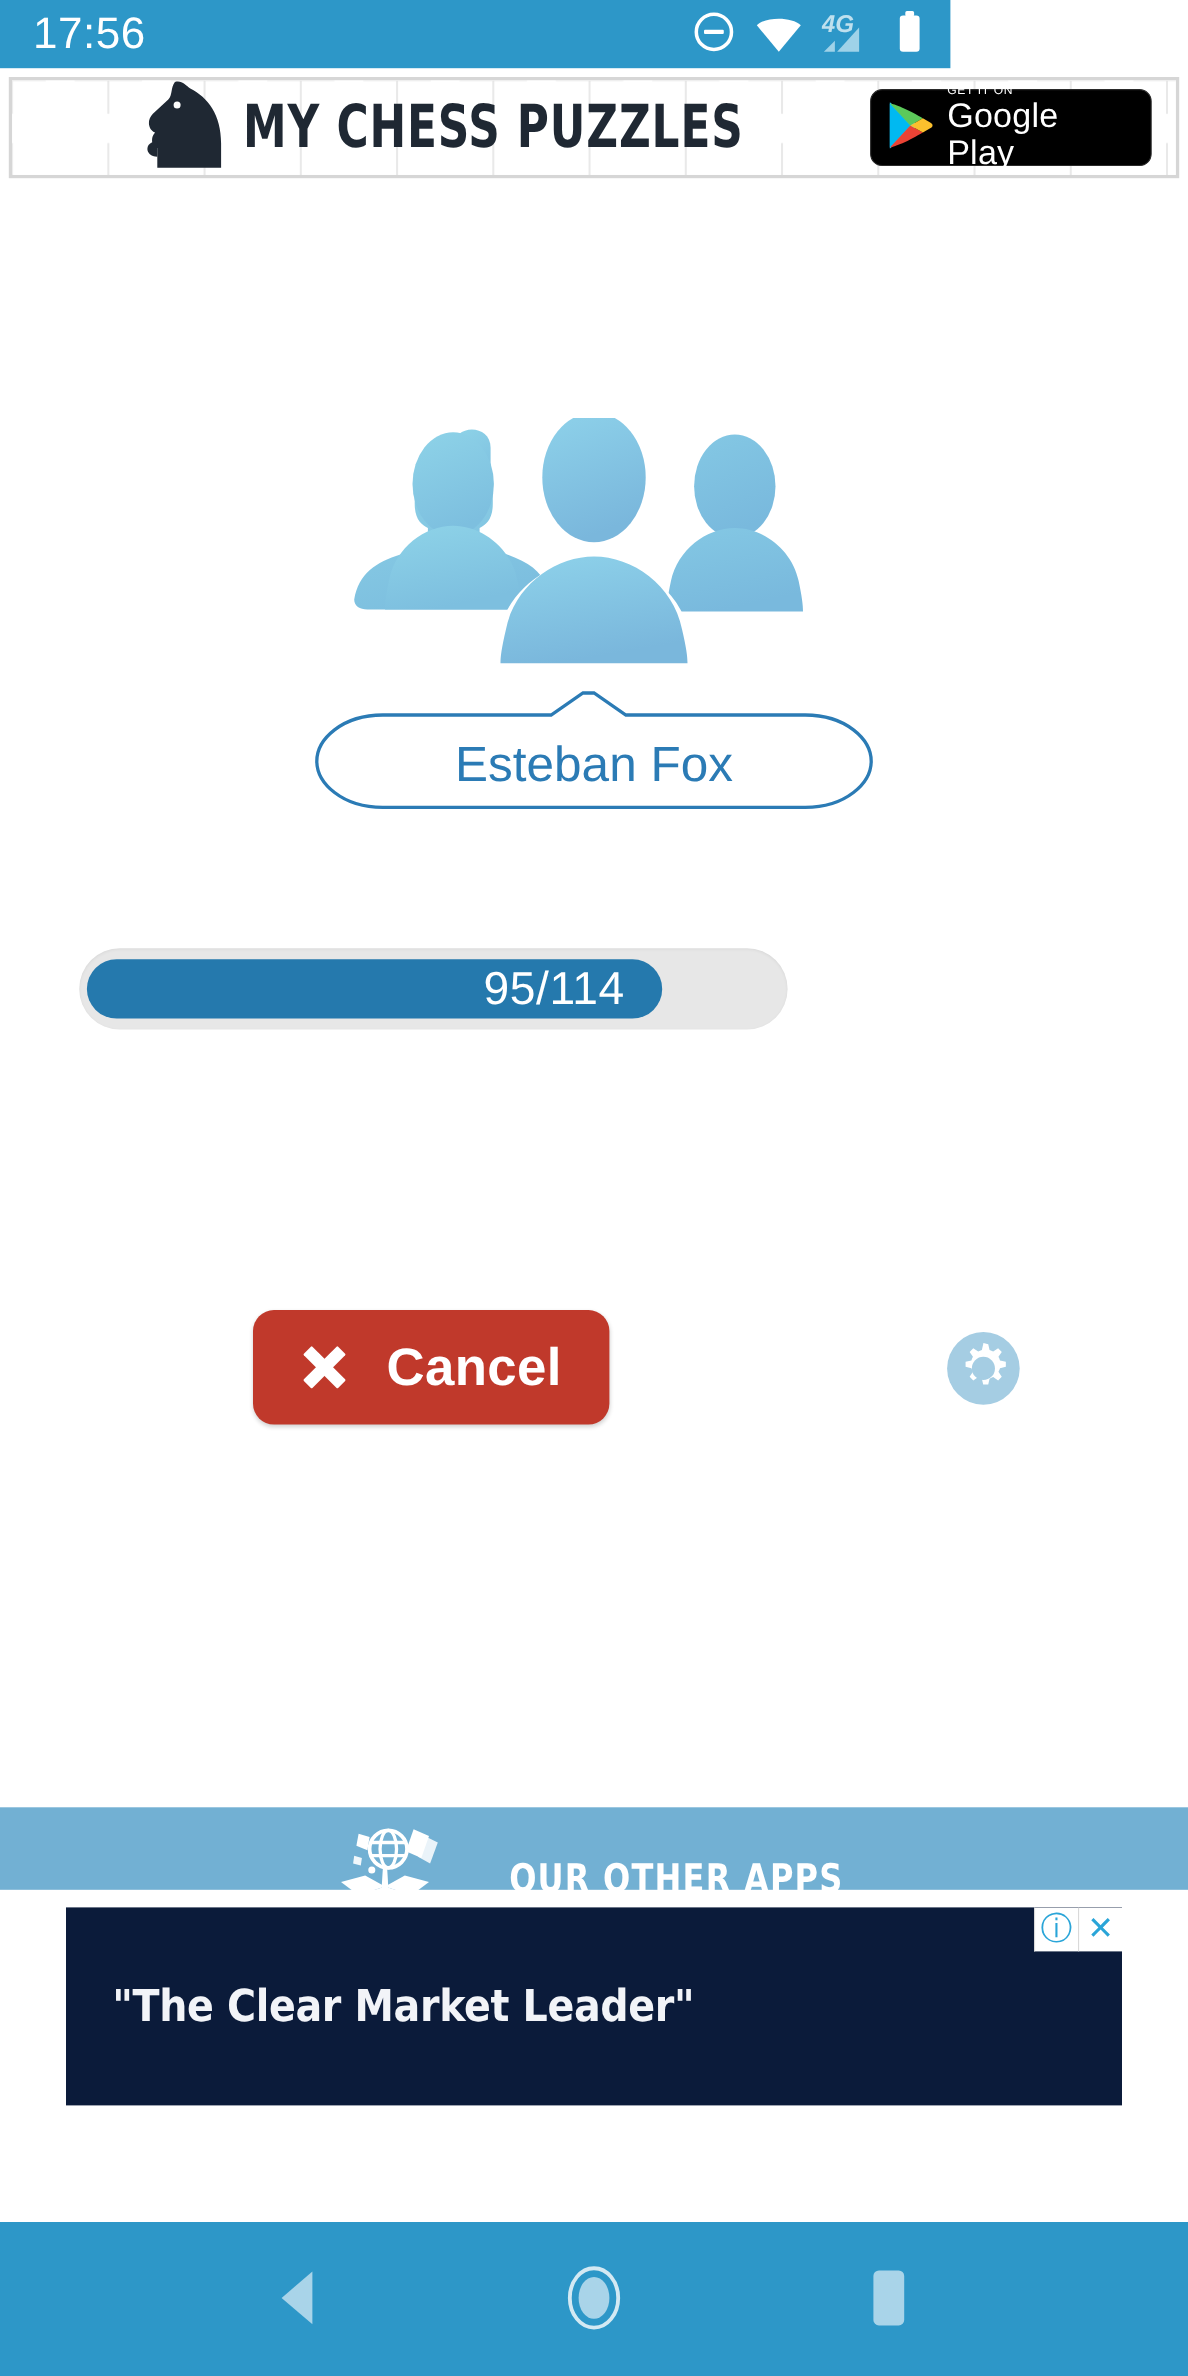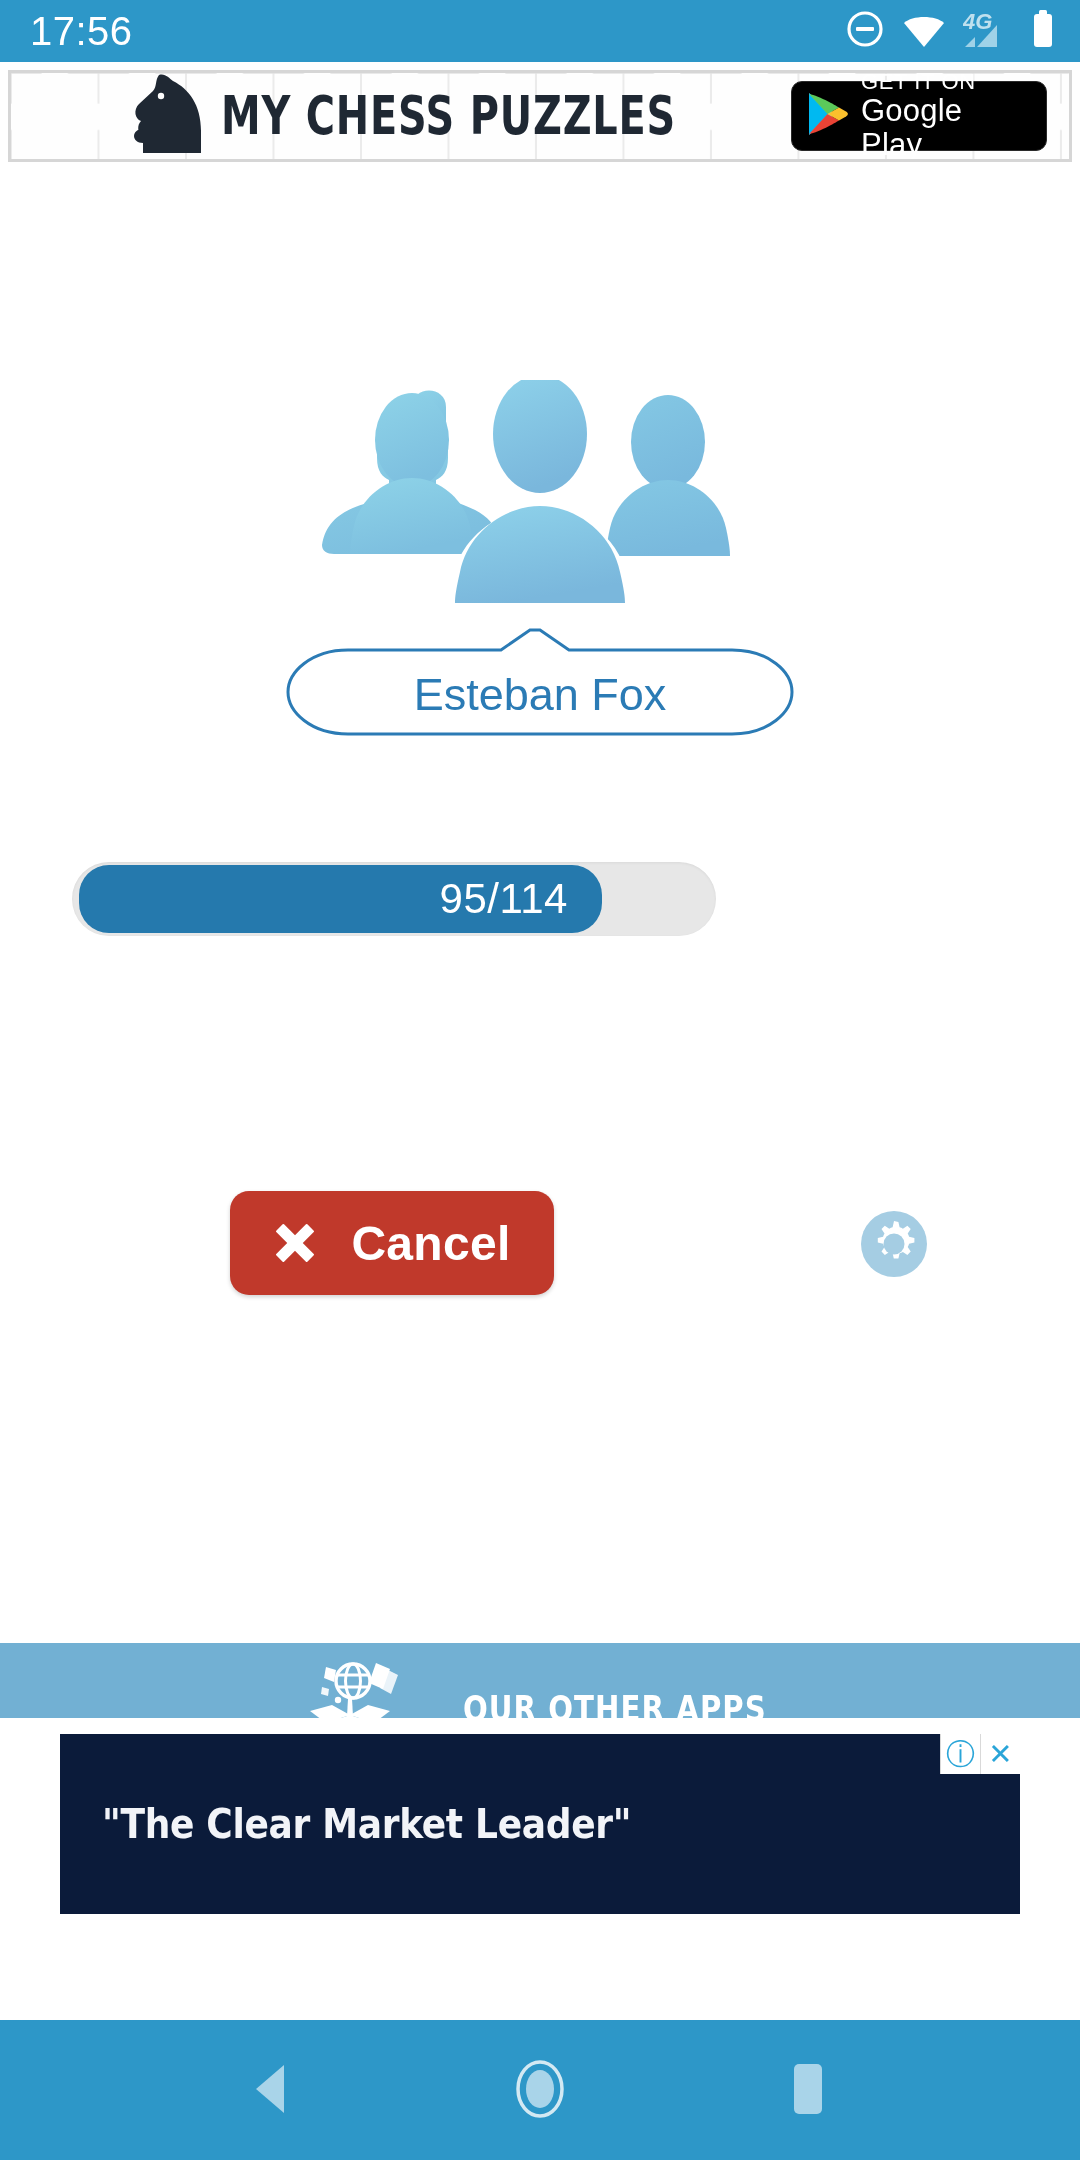--- a/index.html
+++ b/index.html
@@ -6,21 +6,21 @@
   html,body { width:1080px; height:2160px; }
   body {
     font-family:"Liberation Sans", sans-serif;
     background:#ffffff;
     overflow:hidden;
     position:relative;
   }
 
   
   .statusbar{
-    position:absolute; top:0; left:0; width:1080px; height:62px;
+    position:absolute; top:0; left:0; width:864px; height:62px;
     background:#2d97c8; display:flex; align-items:center;
     padding:0 26px 0 30px; color:#fff;
   }
   .status-time{ font-size:40px; font-weight:400; letter-spacing:0.5px; line-height:1; }
   .status-icons{ margin-left:auto; display:flex; align-items:flex-end; gap:17px;font-style:italic; }
   .ic{ display:block; }
 
   
   .promo-wrap{
     position:absolute; top:62px; left:0; width:1080px; height:110px;
@@ -44,21 +44,21 @@
     font-size:54px; font-weight:700; color:#1f2833;
     letter-spacing:1px; transform:scaleX(0.82); transform-origin:left center;
     white-space:nowrap; margin-left:92px; line-height:1;
   }
   .gplay{
     margin-left:auto; background:#000; border-radius:11px;
     height:70px; padding:0 18px 0 14px; display:flex; align-items:center; gap:13px;
     border:1px solid #2a2a2a;
   }
   .gplay-text{ display:flex; flex-direction:column; justify-content:center; color:#fff; }
-  .gplay-top{ font-size:22px; letter-spacing:.6px; line-height:1.1; }
+  .gplay-top{ font-size:11px; letter-spacing:.6px; line-height:1.1; }
   .gplay-bot{ font-size:31px; font-weight:500; line-height:1.1; letter-spacing:.2px; }
 
   
   .content{
     position:absolute; top:172px; left:0; width:1080px; height:1416px;
     background:#fff;
   }
   .people{
     position:absolute; left:50%; transform:translateX(-50%); top:208px;
   }
@@ -71,21 +71,21 @@
     font-size:45px; color:#2b7bb5; padding-top:6px;
   }
 
   .progress-wrap{
     position:absolute; left:72px; top:690px; width:644px; height:74px;
     background:#e7e7e7; border-radius:37px;
     box-shadow:0 1px 3px rgba(0,0,0,.06) inset;
     display:flex; align-items:center; padding:7px;
   }
   .progress-fill{
-    height:68px; background:#2579ad; border-radius:30px;
+    height:54px; background:#2579ad; border-radius:30px;
     display:flex; align-items:center; justify-content:center;
     position:relative;
   }
   .progress-text{
     color:#fff; font-size:42px; letter-spacing:.5px; white-space:nowrap;
     position:absolute; right:34px;
   }
 
   .cancel-btn{
     position:absolute; left:230px; top:1019px;

